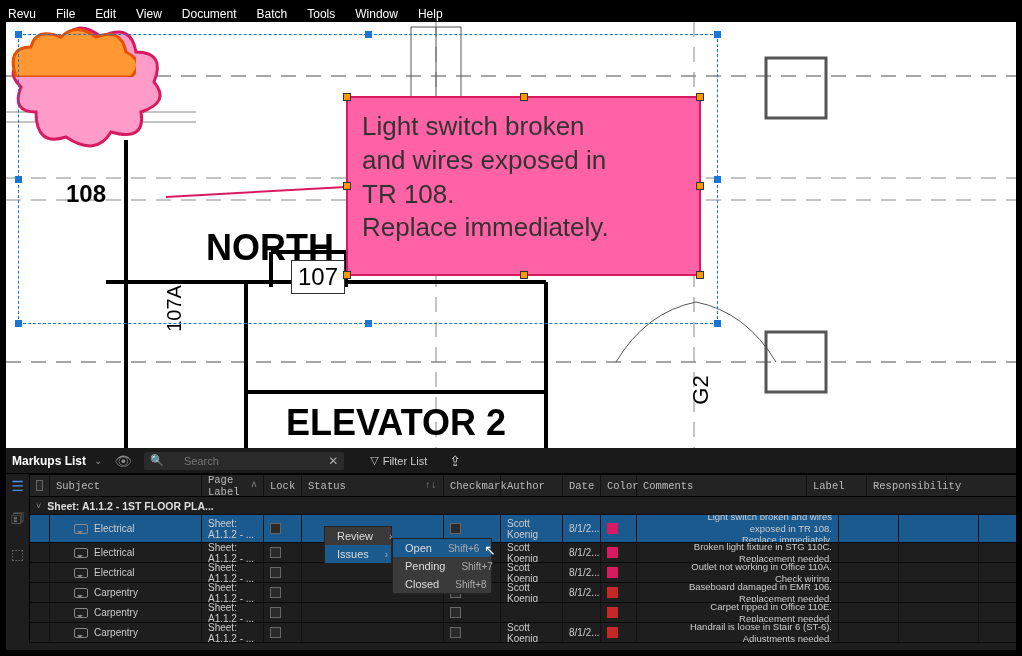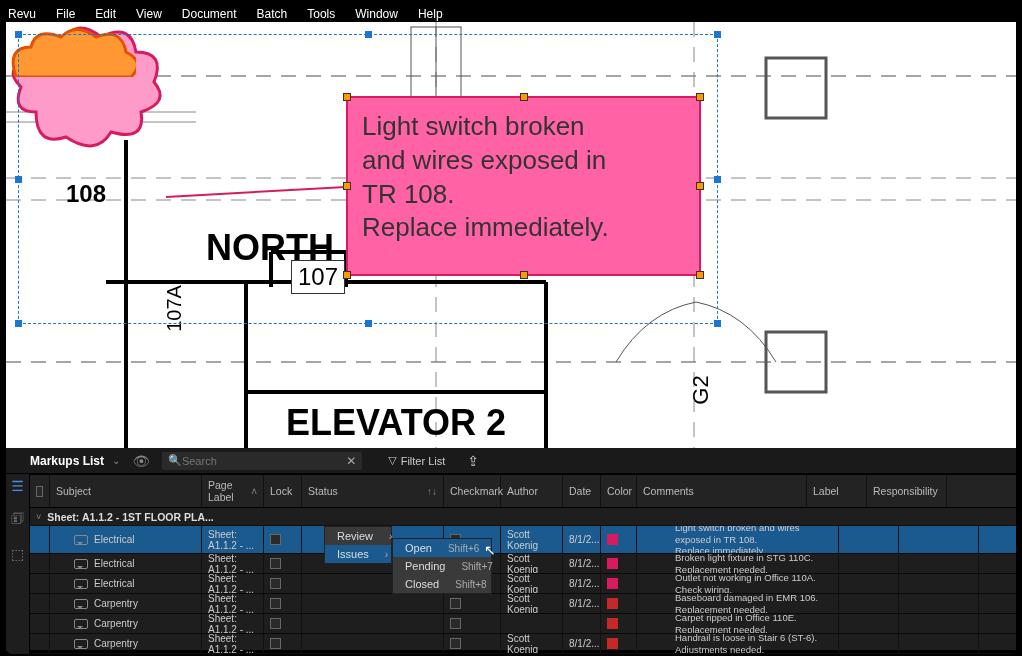--- a/index.html
+++ b/index.html
@@ -32,49 +32,49 @@
 .callout-box .h-tm { top: -5px; left: 50%; margin-left: -4px; }
 .callout-box .h-bm { bottom: -5px; left: 50%; margin-left: -4px; }
 .callout-box .h-ml { top: 50%; left: -5px; margin-top: -4px; }
 .callout-box .h-mr { top: 50%; right: -5px; margin-top: -4px; }
 
 .sel-rect { position: absolute; border: 1.5px dashed #1976d2; }
 .sel-handle { position: absolute; width: 7px; height: 7px; background: #1976d2; }
 
 .panel { position: absolute; top: 448px; left: 6px; right: 6px; bottom: 6px; background: #1e1e1e; color: #ccc; font-size: 11px; }
 .panel-header { height: 26px; background: #1a1a1a; display: flex; align-items: center; padding: 0 4px; gap: 8px; border-bottom: 1px solid #000; }
-.panel-header .title { color: #fff; font-weight: bold; font-size: 12px; margin-left: 20px; }
+.panel-header .title { color: #fff; font-weight: bold; font-size: 12px; margin-left: 2px; }
 .panel-header .caret-d { color: #888; font-size: 10px; }
 .panel-header .eye-icon { color: #888; font-size: 14px; margin-left: 4px; }
 .panel-header .search-box { display: flex; align-items: center; background: #2a2a2a; border-radius: 2px; padding: 2px 6px; width: 200px; height: 18px; margin-left: 4px; }
-.panel-header .search-box input { background: transparent; border: none; color: #ccc; font-size: 11px; outline: none; flex: 1; margin-left: 0; }
+.panel-header .search-box input { background: transparent; border: none; color: #ccc; font-size: 11px; outline: none; flex: 1; margin-left: 20px; }
 .panel-header .clear-x { color: #aaa; font-size: 12px; cursor: pointer; }
 .panel-header .filter-btn { display: flex; align-items: center; gap: 4px; color: #ccc; margin-left: 18px; cursor: pointer; }
 .panel-header .export-icon { color: #ccc; margin-left: 14px; font-size: 14px; cursor: pointer; }
 
 .table-wrap { display: flex; }
 .left-rail { width: 24px; background: #1e1e1e; border-right: 1px solid #000; padding-top: 4px; display: flex; flex-direction: column; align-items: center; gap: 14px; }
 .left-rail .rail-icon { color: #888; font-size: 14px; cursor: pointer; }
 .left-rail .rail-icon.active { color: #4a90e2; }
 
 .table { flex: 1; }
-.thead { display: flex; height: 34px; background: #232323; border-bottom: 1px solid #000; border-top: 1px solid #000; }
+.thead { display: flex; height: 23px; background: #232323; border-bottom: 1px solid #000; border-top: 1px solid #000; font-family: Liberation Mono, monospace; }
 .th { padding: 4px 6px; color: #bbb; font-size: 10.5px; border-right: 1px solid #111; display: flex; align-items: center; position: relative; }
 .th .sort { position: absolute; right: 6px; color: #888; font-size: 10px; }
 
 .col-chk { width: 20px; }
 .col-subject { width: 152px; }
 .col-page { width: 62px; }
 .col-lock { width: 38px; }
 .col-status { width: 142px; }
 .col-check { width: 57px; }
 .col-author { width: 62px; }
 .col-date { width: 38px; text-align: right; }
 .col-color { width: 36px; }
-.col-comments { width: 170px; }
+.col-comments { width: 170px; text-align: right; }
 .col-label { width: 60px; }
 .col-resp { width: 80px; }
 
 .grp-row { display: flex; height: 18px; background: #1e1e1e; align-items: center; padding-left: 6px; border-bottom: 1px solid #111; }
 .grp-row .expand { color: #888; font-size: 9px; margin-right: 6px; }
 .grp-row .grp-label { color: #ddd; font-weight: bold; font-size: 10.5px; }
 
 .trow { display: flex; height: 20px; align-items: stretch; border-bottom: 1px solid #0a0a0a; }
 .trow.tall { height: 28px; }
 .trow.selected { background: #1b5a8f; }

